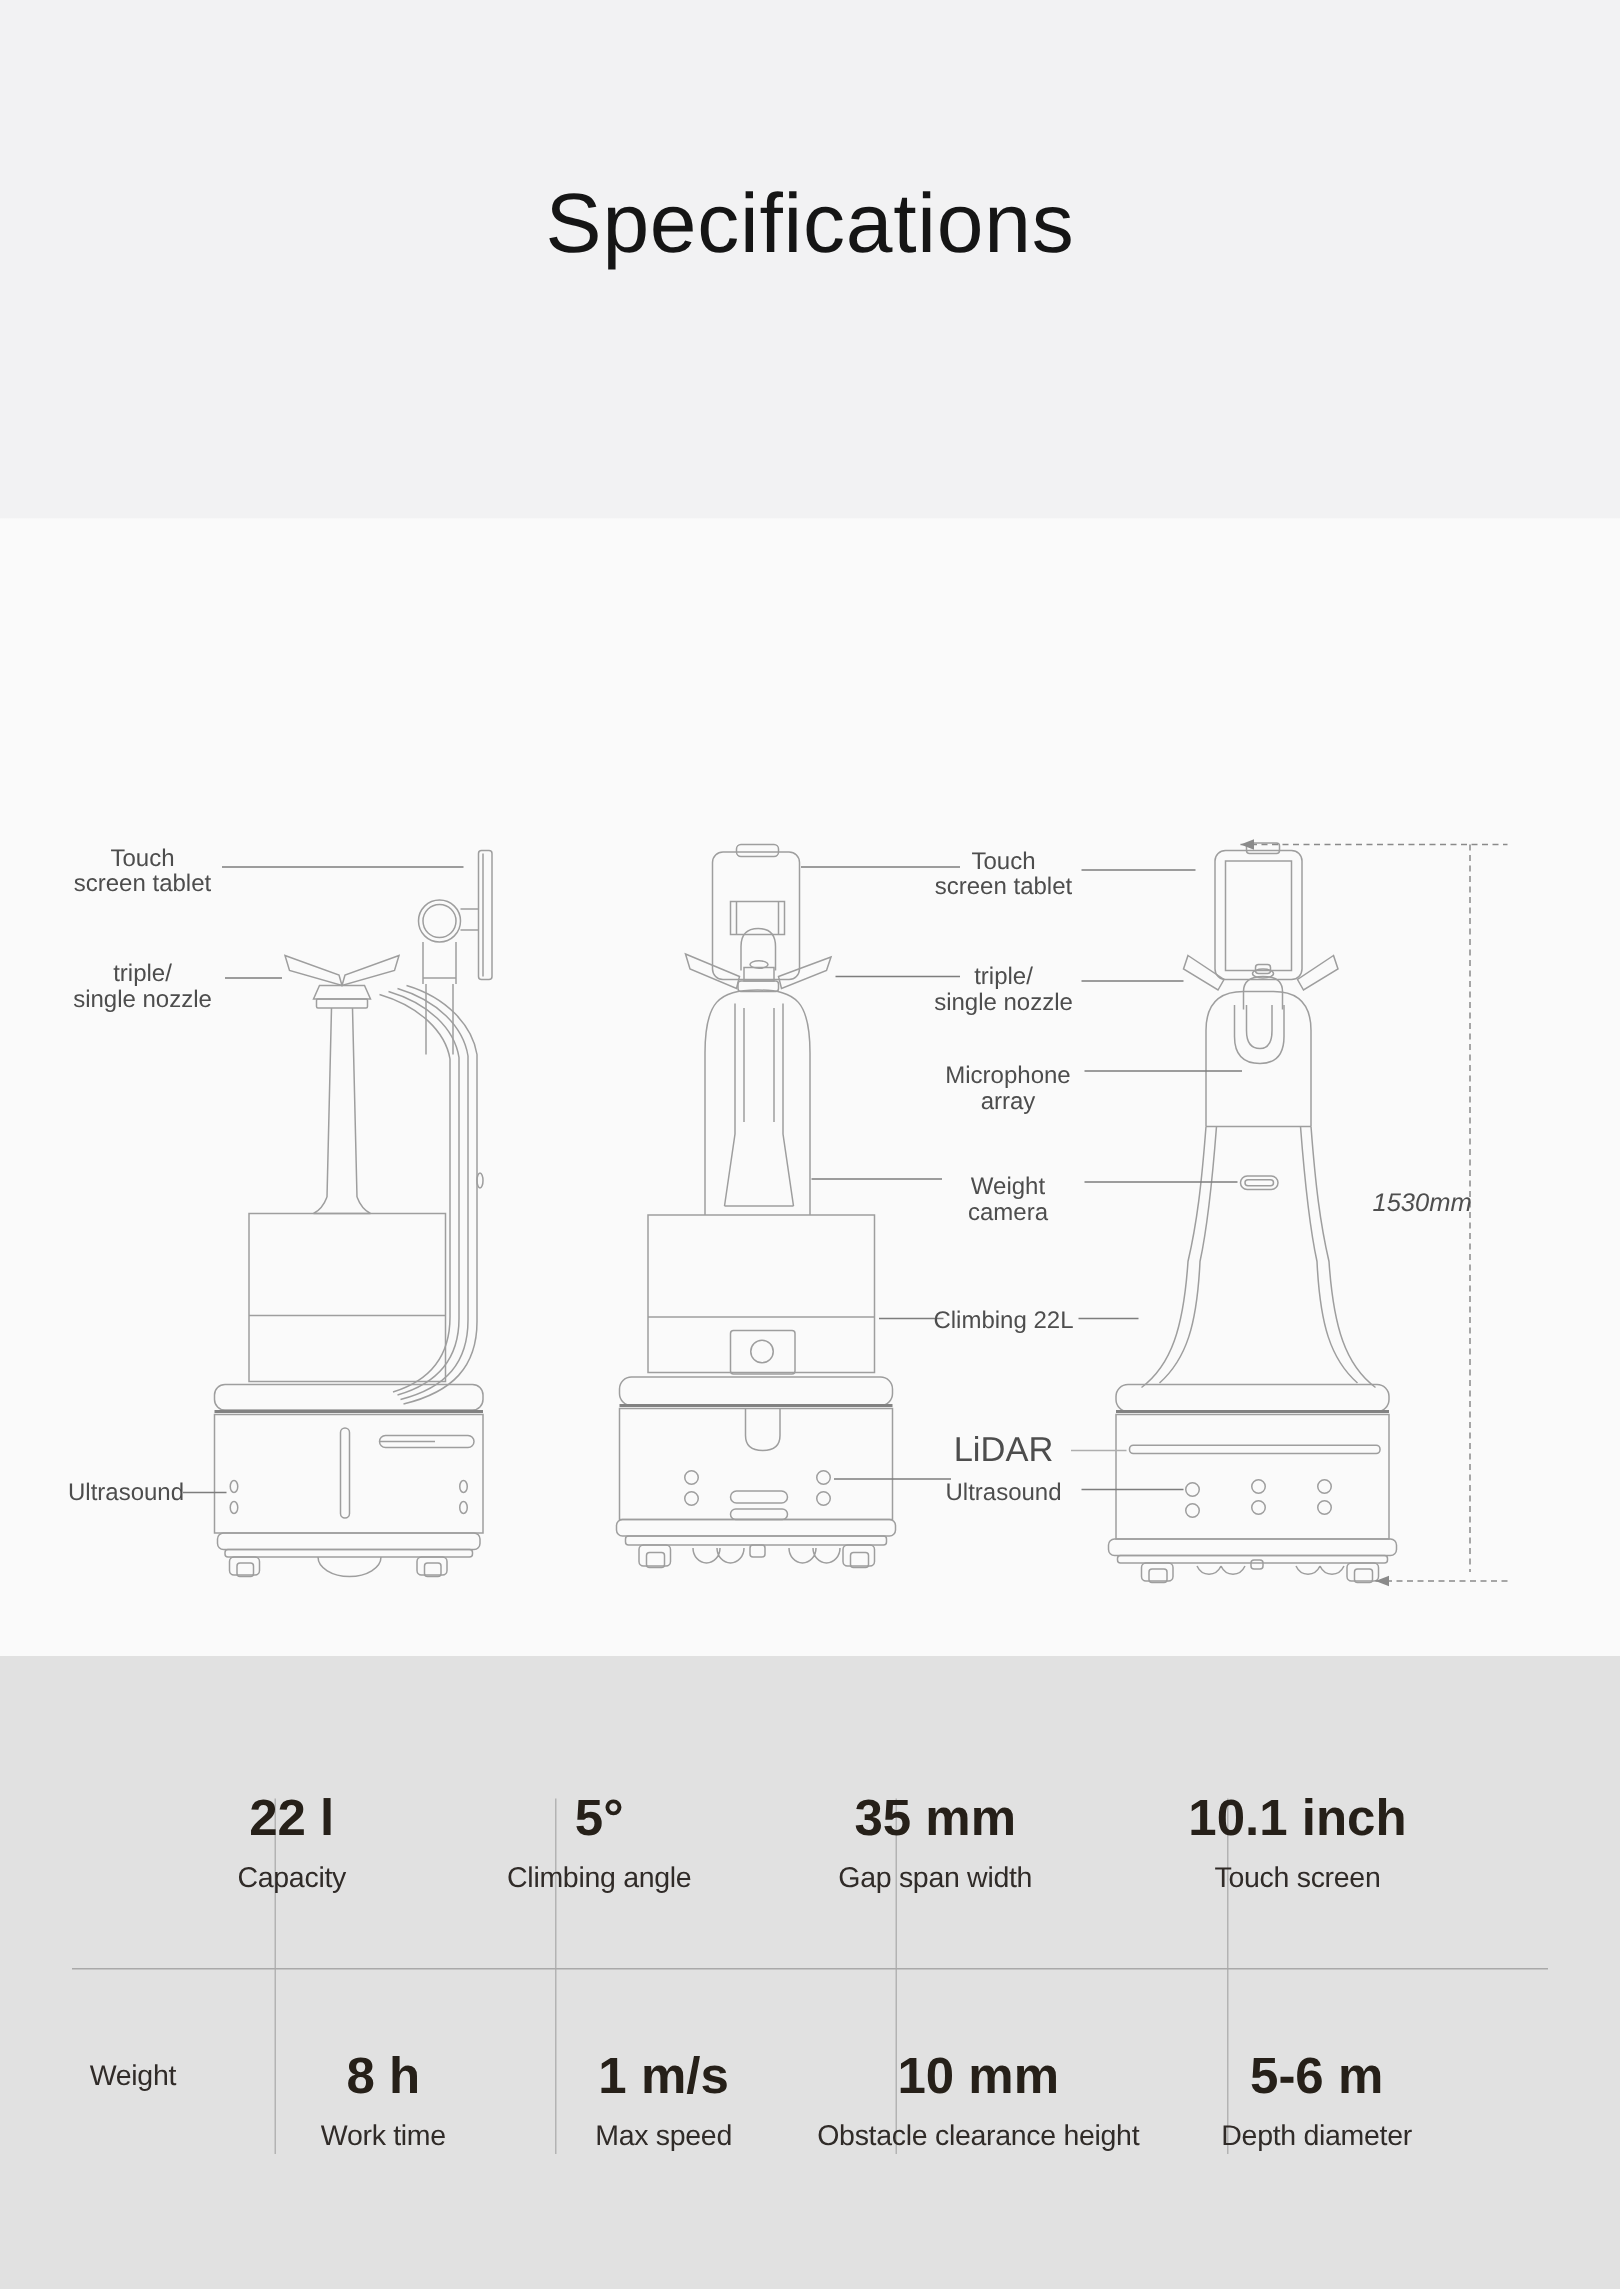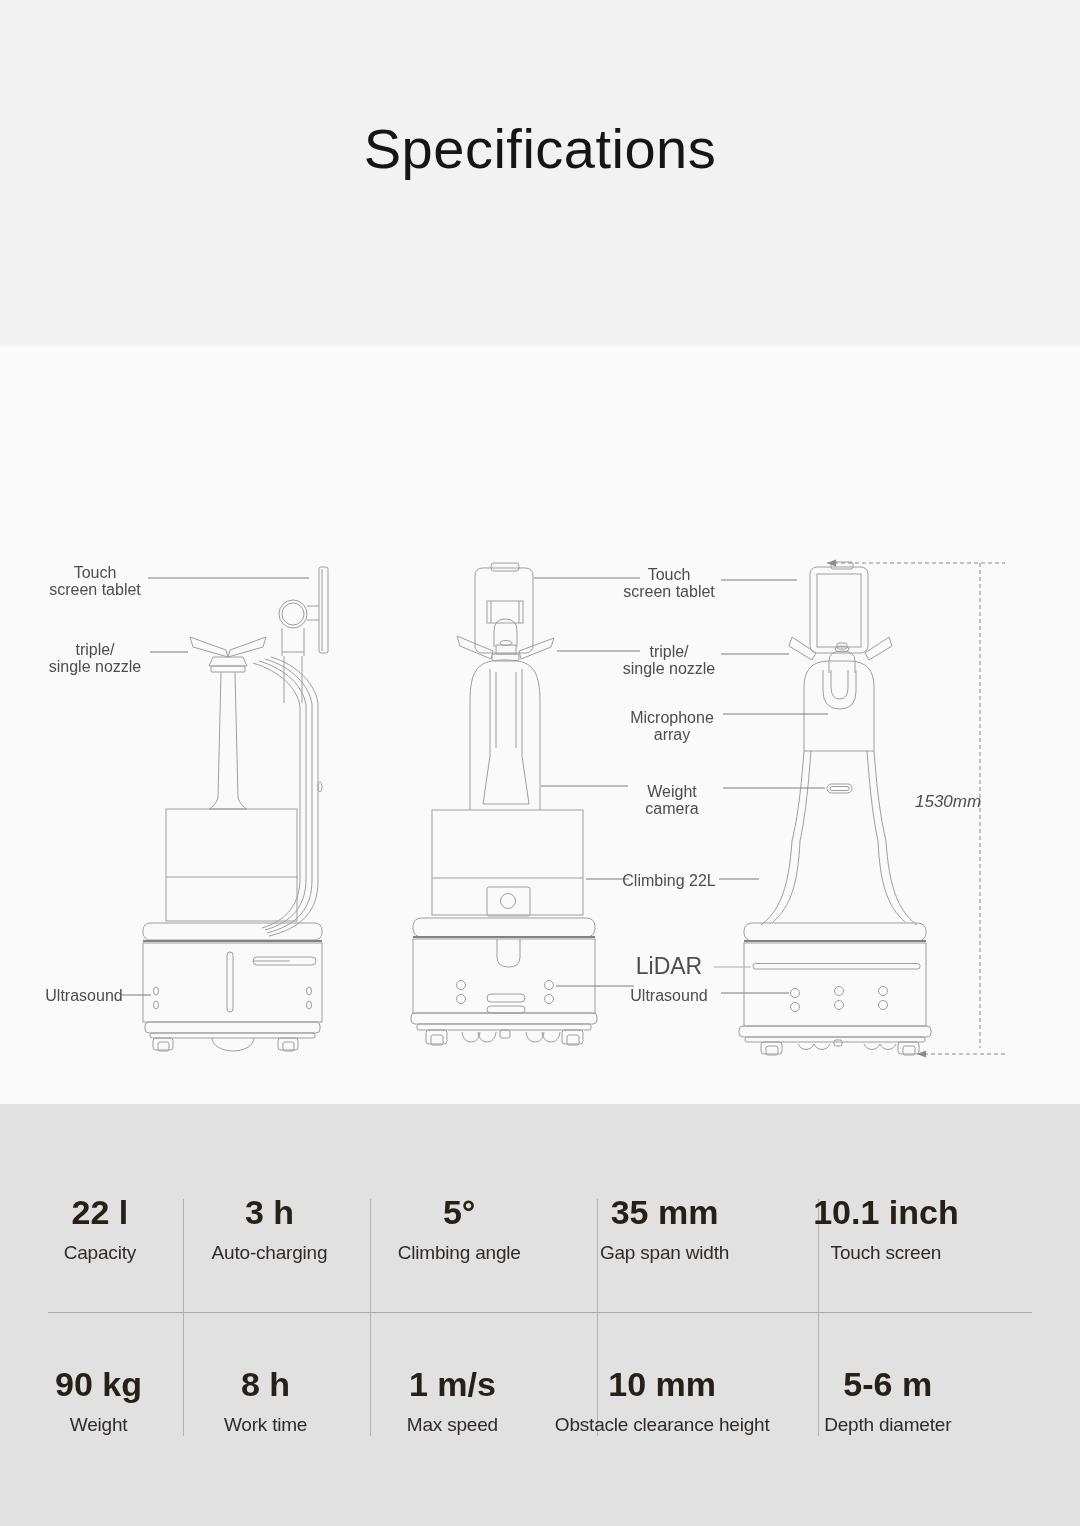--- a/index.html
+++ b/index.html
@@ -36,21 +36,21 @@
   }
   .dlabel.big{font-size:23px;}
   .dim-label{
     position:absolute;left:915px;top:792px;width:110px;
     font-size:17px;color:#4f4f4f;white-space:nowrap;font-style:italic;
   }
   .specs{
     position:absolute;left:0;top:1104px;width:1080px;height:422px;
     background:var(--bg-specs);
   }
-  .spec-row{position:absolute;left:16px;display:flex;width:990px;justify-content:flex-end;}
+  .spec-row{position:absolute;left:6px;display:flex;width:990px;justify-content:flex-end;}
   .spec-row.r1{top:88px;}
   .spec-row.r2{top:260px;}
   .spec-cell{text-align:center;}
   .c1{width:183px;}.c2{width:187px;}.c3{width:227px;}.c4{width:221px;}.c5{width:262px;}
   .spec-value{
     font-size:34px;font-weight:700;color:var(--value);
     line-height:40px;letter-spacing:0;
   }
   .spec-label{
     margin-top:10px;font-size:19px;color:var(--speclabel);
@@ -251,41 +251,36 @@
     <div class="vdiv" style="left:370px"></div>
     <div class="vdiv" style="left:597px"></div>
     <div class="vdiv" style="left:818px"></div>
     <div class="hdiv"></div>
 
     <div class="spec-row r1">
       <div class="spec-cell c1">
         <div class="spec-value">22 l</div>
         <div class="spec-label">Capacity</div>
       </div>
-      <div class="spec-cell c2">
-        <div class="spec-value">3 h</div>
-        <div class="spec-label">Auto-charging</div>
-      </div>
       <div class="spec-cell c3">
         <div class="spec-value">5°</div>
         <div class="spec-label">Climbing angle</div>
       </div>
       <div class="spec-cell c4">
         <div class="spec-value">35 mm</div>
         <div class="spec-label">Gap span width</div>
       </div>
       <div class="spec-cell c5">
         <div class="spec-value">10.1 inch</div>
         <div class="spec-label">Touch screen</div>
       </div>
     </div>
 
     <div class="spec-row r2">
       <div class="spec-cell c1">
-        <div class="spec-value">90 kg</div>
         <div class="spec-label">Weight</div>
       </div>
       <div class="spec-cell c2">
         <div class="spec-value">8 h</div>
         <div class="spec-label">Work time</div>
       </div>
       <div class="spec-cell c3">
         <div class="spec-value">1 m/s</div>
         <div class="spec-label">Max speed</div>
       </div>

